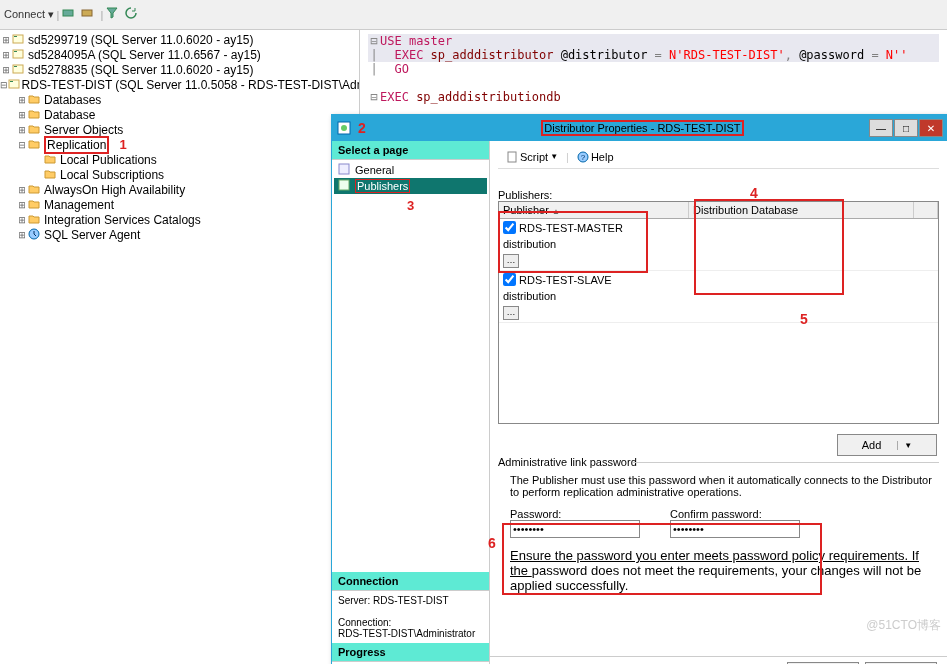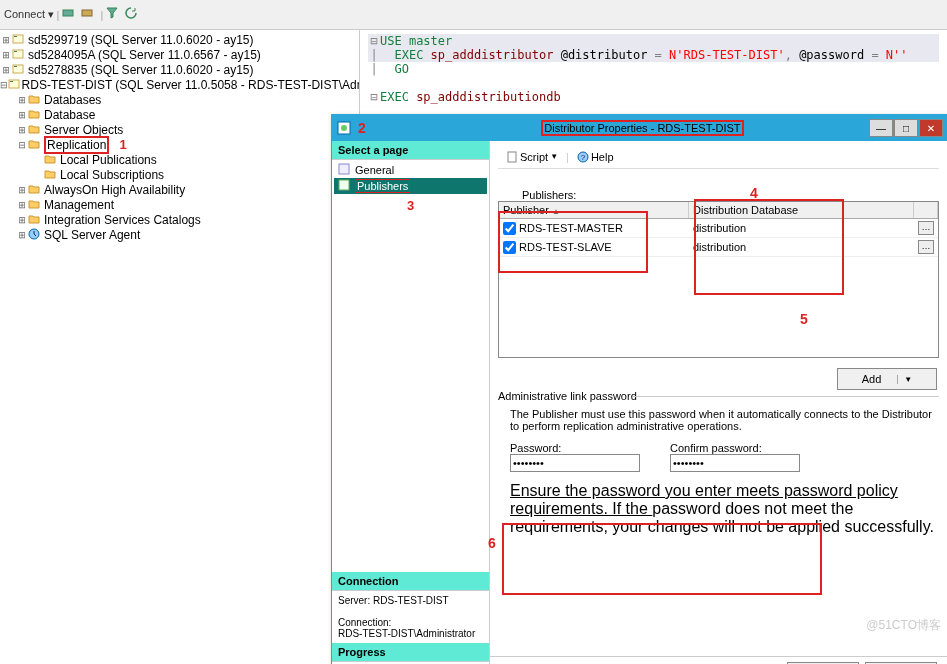--- a/index.html
+++ b/index.html
@@ -20,21 +20,21 @@
 .tree-expand { width: 12px; text-align: center; color: #666; font-size: 9px; cursor: pointer; }
 .tree-icon { width: 14px; height: 14px; margin-right: 2px; }
 .tree-label { color: #000; }
 .red-box { border: 2px solid #d22; padding: 0 1px; }
 .red-ann { color: #d22; font-weight: bold; font-size: 13px; }
 
 .sql-area { padding: 4px 8px; font-family: Consolas, monospace; font-size: 12px; background: #fff; }
 .sql-line { display: flex; }
 .sql-gutter { width: 12px; color: #888; text-align: center; }
 .sql-code { flex: 1; }
-.kw-blue { color: #15803d; }
+.kw-blue { color: #be185d; }
 .kw-dark { color: #800000; }
 .kw-red { color: #ff0000; }
 .kw-gray { color: #808080; }
 .hl-line { background: #e8e8f0; }
 
 .dialog { position: absolute; top: 84px; left: -29px; width: 617px; height: 575px; background: #fff; border: 1px solid #2aa7d8; box-shadow: 2px 2px 5px rgba(0,0,0,0.3); }
 .dlg-title { height: 26px; background: #2aa7d8; display: flex; align-items: center; padding: 0 4px; color: #000; }
 .dlg-title-icon { width: 16px; height: 16px; margin-right: 6px; }
 .dlg-title-text { flex: 1; text-align: center; }
 .dlg-title-btns { display: flex; gap: 1px; }
@@ -52,44 +52,44 @@
 .page-item .pi-icon { width: 14px; height: 14px; margin-right: 3px; }
 
 .conn-section { padding: 4px 6px; font-size: 10px; }
 .conn-section a { color: #0066cc; text-decoration: underline; }
 .progress-section { padding: 4px 6px; display: flex; align-items: center; gap: 6px; }
 .spinner { width: 18px; height: 18px; border: 2px dotted #bbb; border-radius: 50%; }
 
 .dlg-toolbar { height: 24px; display: flex; align-items: center; gap: 4px; padding: 0 4px; border-bottom: 1px solid #ddd; }
 .dlg-tb-btn { display: flex; align-items: center; gap: 2px; padding: 1px 4px; cursor: pointer; }
 
-.pub-label { margin-top: 20px; font-size: 11px; margin-left: 24px; }
+.pub-label { margin-top: 20px; font-size: 11px; }
 .pub-grid { border: 1px solid #888; margin-top: 0; }
 .pub-grid-hdr { display: flex; background: #f0f0f0; border-bottom: 1px solid #aaa; }
 .pub-grid-hdr .col { padding: 2px 4px; border-right: 1px solid #ccc; font-size: 11px; }
-.pub-grid-row { display: flex; border-bottom: 1px solid #eee; }
+.pub-grid-row { display: flex; border-bottom: 1px solid #eee; flex-direction: column; }
 .pub-grid-row .col { padding: 2px 4px; display: flex; align-items: center; gap: 3px; font-size: 11px; }
 .col-pub { width: 190px; }
 .col-dist { flex: 1; }
 .col-btn { width: 24px; justify-content: center; }
 .ellipsis-btn { width: 18px; height: 14px; border: 1px solid #888; background: #eee; font-size: 9px; text-align: center; cursor: pointer; }
 .pub-empty { height: 100px; }
 .sort-arrow { font-size: 8px; color: #666; }
 
 .add-btn { float: right; margin: 10px 2px 0 0; width: 100px; height: 22px; border: 1px solid #888; background: #f0f0f0; cursor: pointer; display: flex; align-items: center; justify-content: center; gap: 16px; }
 .add-drop { border-left: 1px solid #aaa; padding-left: 6px; font-size: 8px; }
 
 .admin-group { clear: both; }
 .group-title { position: relative; margin-bottom: 6px; font-size: 11px; }
 .group-title::after { content: ""; position: absolute; left: 135px; right: 0; top: 50%; border-top: 1px solid #ccc; }
 .admin-desc { font-size: 11px; margin: 6px 0 10px 12px; }
 .pwd-row { display: flex; gap: 30px; margin-left: 12px; }
 .pwd-field label { display: block; font-size: 11px; }
 .pwd-field input { width: 130px; height: 18px; border: 1px solid #888; padding: 0 2px; font-size: 11px; }
-.pwd-note { font-size: 16px; margin: 10px 0 0 12px; }
+.pwd-note { font-size: 13px; margin: 10px 0 0 12px; }
 
 .dlg-footer { position: absolute; bottom: 0; left: 0; right: 0; height: 32px; border-top: 1px solid #ccc; display: flex; justify-content: flex-end; align-items: center; padding: 0 10px; gap: 6px; background: #fff; }
 .dlg-footer button { width: 72px; height: 22px; border: 1px solid #888; background: #f0f0f0; cursor: pointer; }
 
 .ann { position: absolute; color: #d22; font-weight: bold; font-size: 14px; pointer-events: none; }
 .red-border { border: 2px solid #d22; position: absolute; pointer-events: none; }
 
 svg.ico { width: 12px; height: 12px; }
 .watermark { position: absolute; right: 6px; bottom: 30px; color: #ccc; font-size: 12px; }
 </style>

